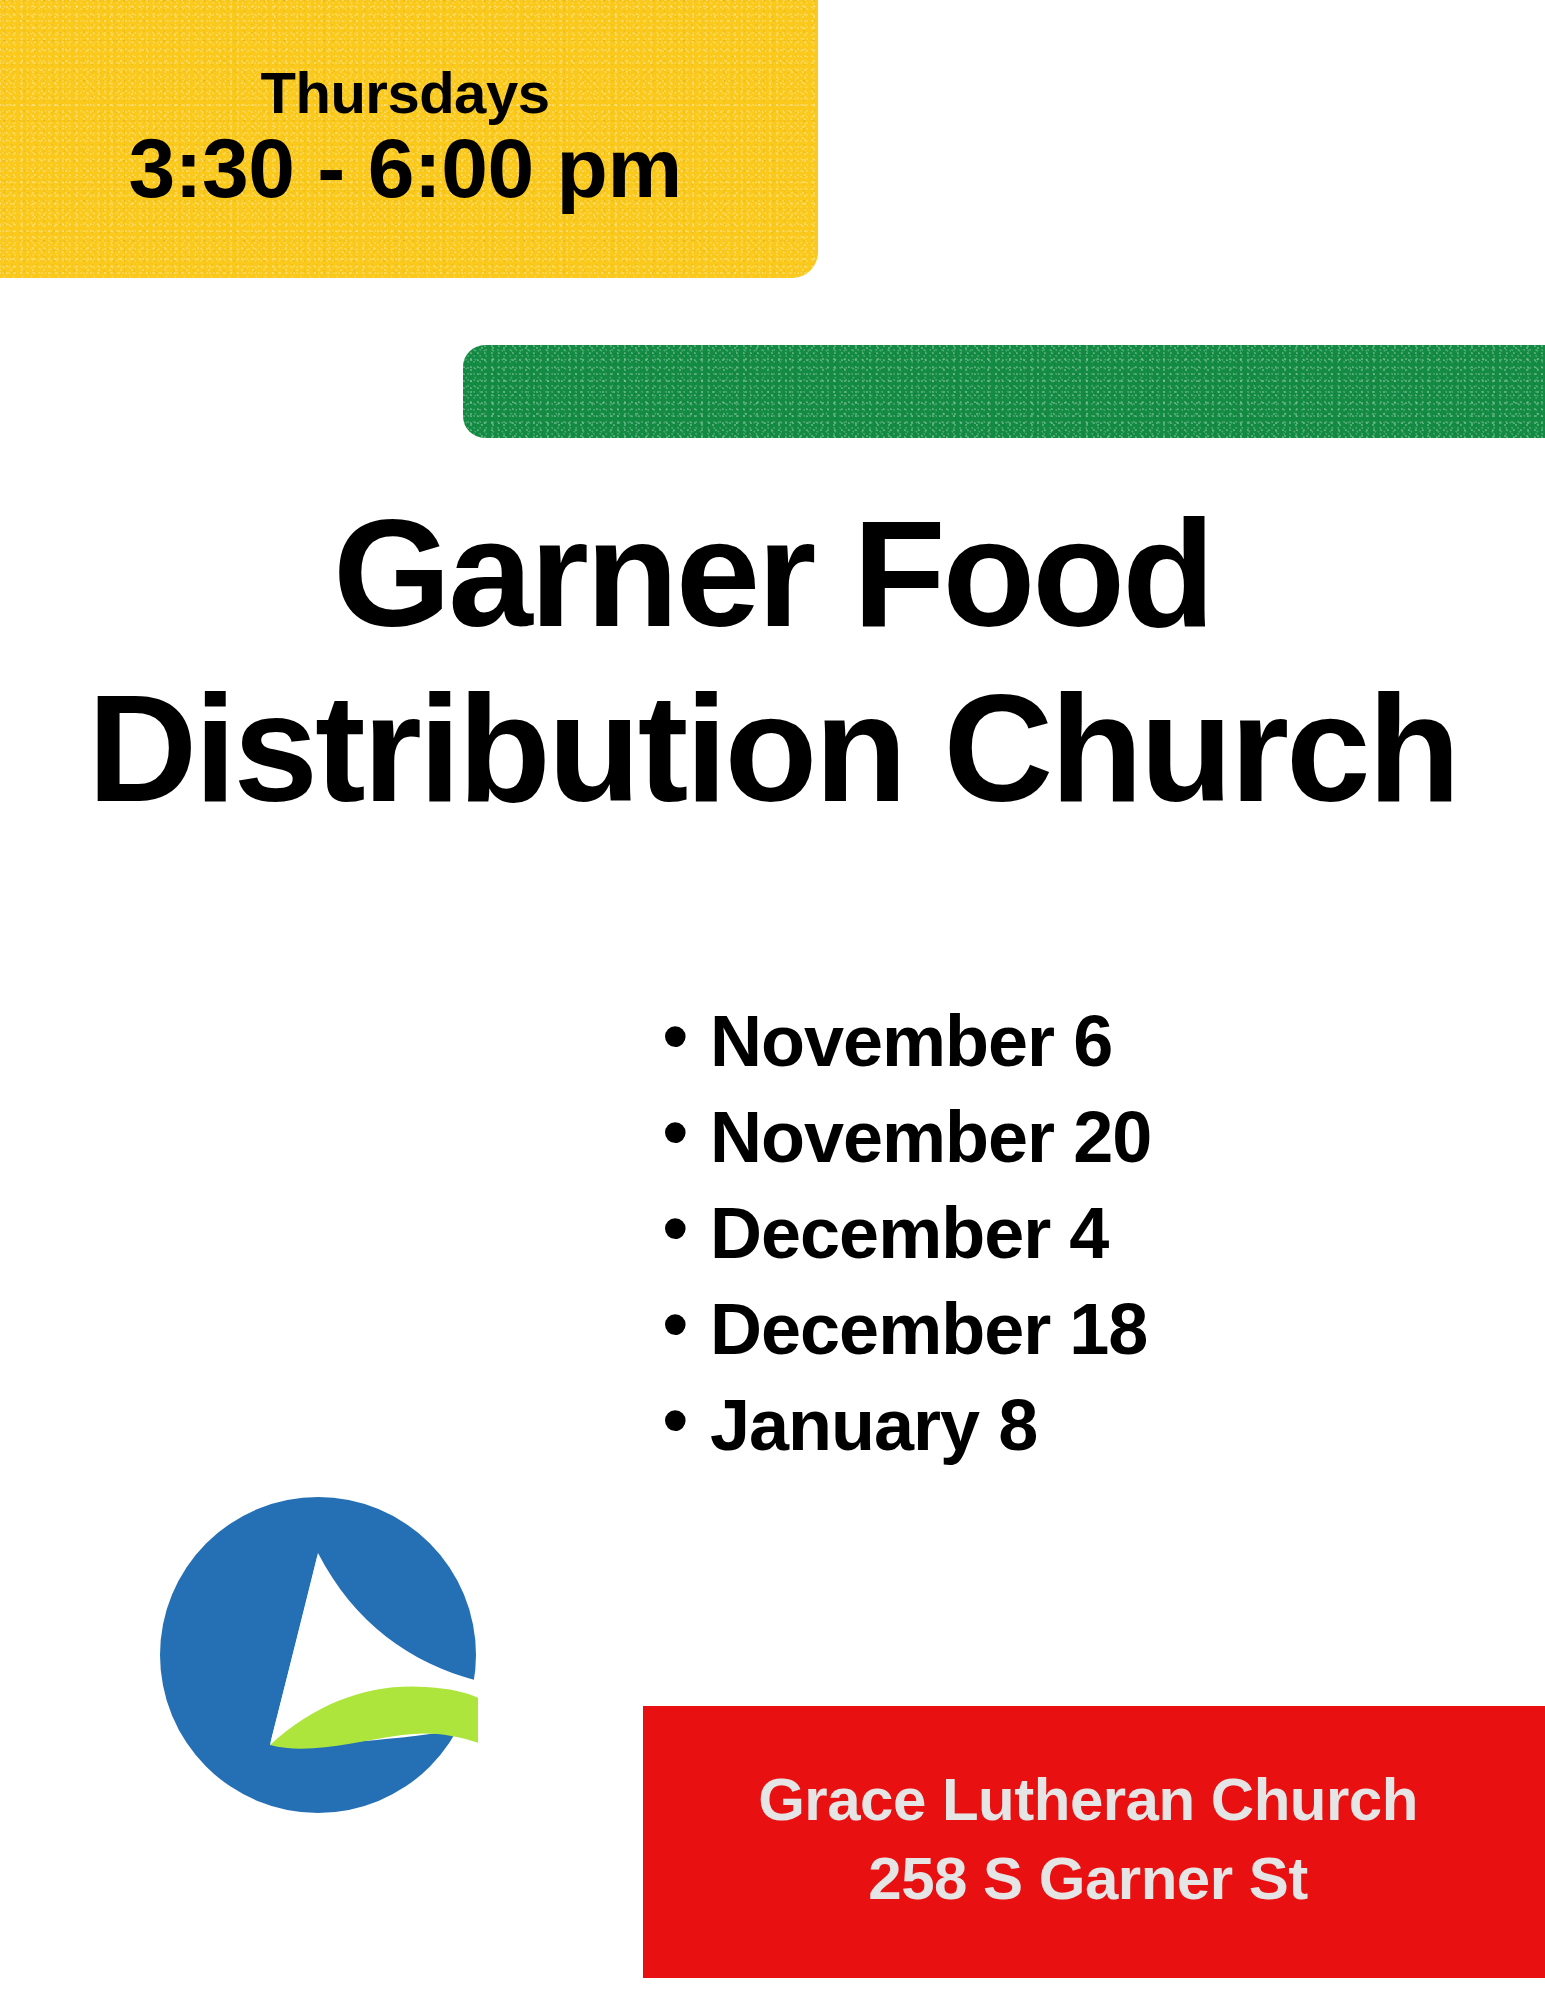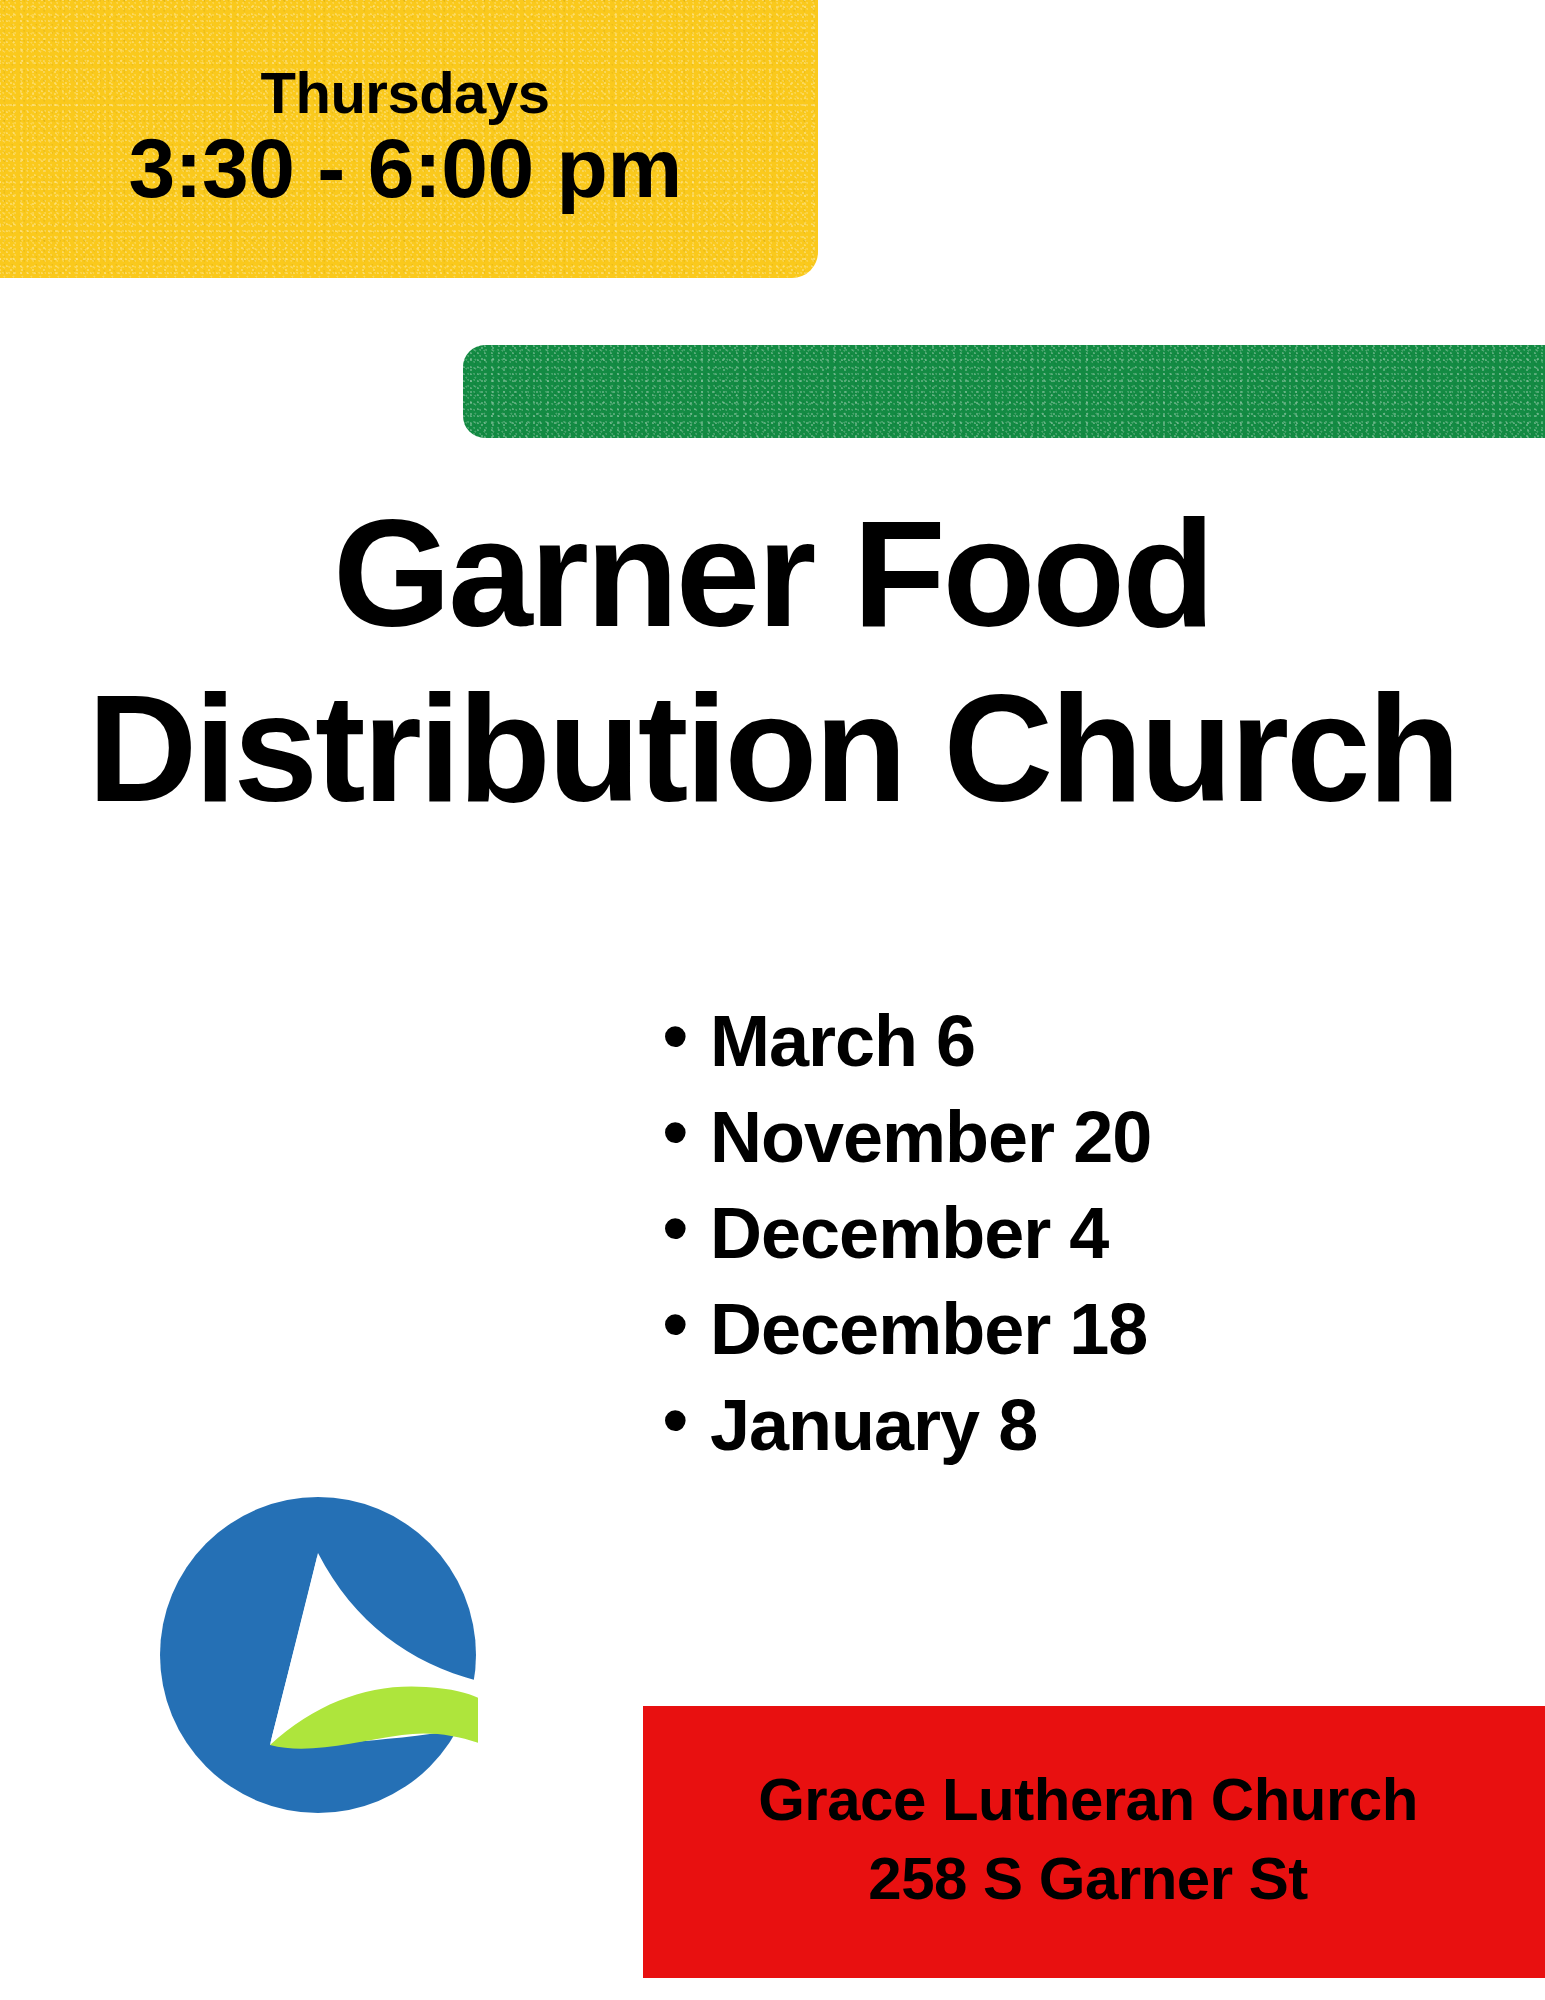--- a/index.html
+++ b/index.html
@@ -146,21 +146,21 @@
     height: 272px;
     background-color: #E81010;
     display: flex;
     flex-direction: column;
     align-items: center;
     justify-content: center;
     box-sizing: border-box;
     padding: 0 20px 6px 0;
   }
   .address-line {
-    color: #000000;
+    color: #e5e5e5;
     font-weight: 900;
     font-size: 60px;
     line-height: 1.32;
     letter-spacing: -0.5px;
     white-space: nowrap;
     text-align: center;
   }
 </style>
 </head>
 <body>
@@ -178,21 +178,21 @@
   </div>
 
   <div class="title-block">
     <span class="title-line">Garner Food</span>
     <span class="title-line">Distribution Church</span>
   </div>
 
   <ul class="dates-list">
     <li class="date-item">
       <span class="date-bullet">•</span>
-      <span class="date-label">March 6</span>
+      <span class="date-label">November 6</span>
     </li>
     <li class="date-item">
       <span class="date-bullet">•</span>
       <span class="date-label">November 20</span>
     </li>
     <li class="date-item">
       <span class="date-bullet">•</span>
       <span class="date-label">December 4</span>
     </li>
     <li class="date-item">

